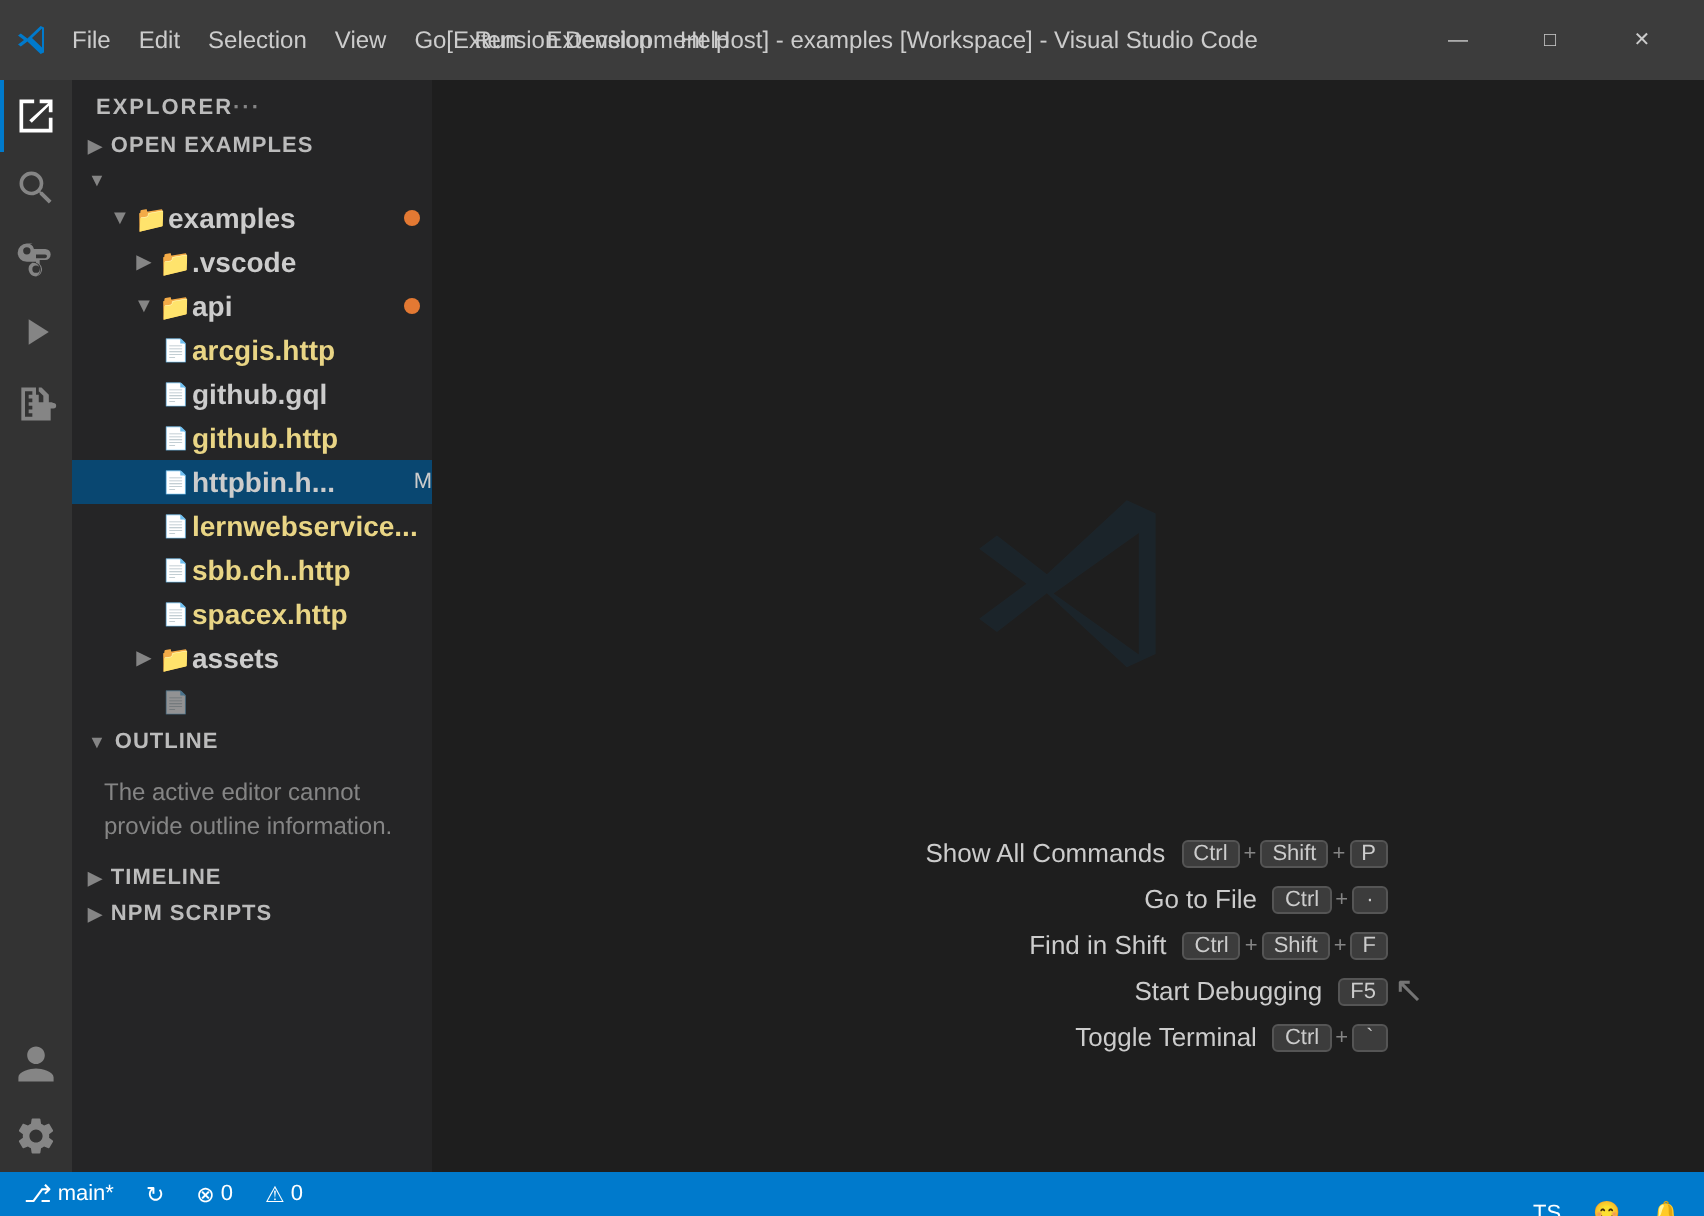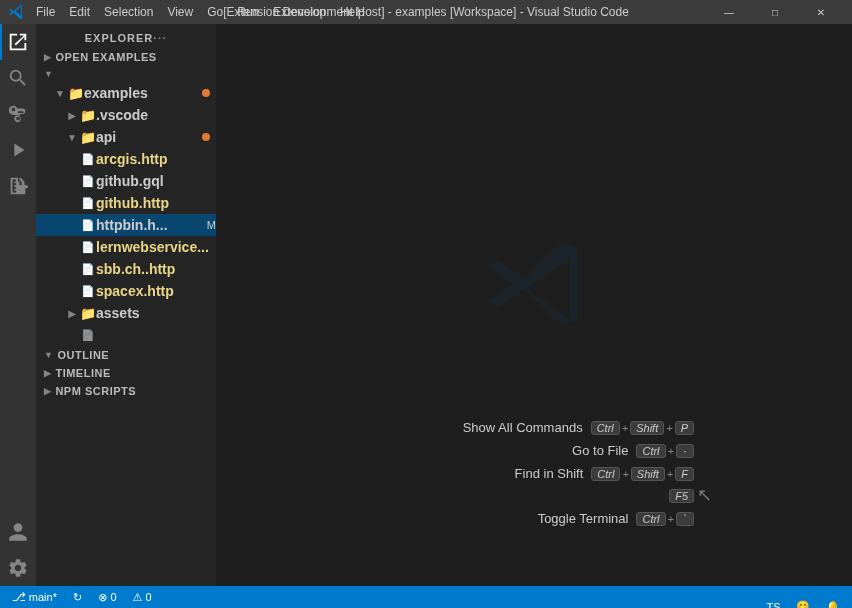--- a/index.html
+++ b/index.html
@@ -10,21 +10,21 @@
       font-family: 'Segoe UI', sans-serif;
       font-size: 12px;
       color: #cccccc;
       overflow: hidden;
       display: flex;
       flex-direction: column;
     }
 
     
     #title-bar {
-      height: 24px;
+      height: 40px;
       background: #3c3c3c;
       display: flex;
       align-items: center;
       justify-content: space-between;
       padding: 0 8px;
       flex-shrink: 0;
       user-select: none;
     }
     #title-bar-left {
       display: flex;
@@ -117,21 +117,21 @@
       overflow: hidden;
     }
     #sidebar-header {
       padding: 8px 12px 4px;
       font-size: 11px;
       font-weight: bold;
       color: #bbbbbb;
       letter-spacing: 1px;
       display: flex;
       align-items: center;
-      justify-content: center;
+      justify-content: flex-start;
     }
     .sidebar-header-icons {
       display: flex;
       gap: 4px;
       color: #858585;
     }
     .sidebar-section {
       flex-shrink: 0;
     }
     .section-header {
@@ -227,21 +227,20 @@
     .shortcut-label {
       font-size: 13px;
       color: #cccccc;
       text-align: right;
       flex: 1;
     }
     .shortcut-keys {
       display: flex;
       align-items: center;
       gap: 2px;
-      font-style: italic;
     }
     .key {
       background: #3c3c3c;
       border: 1px solid #555;
       border-radius: 3px;
       padding: 0px 5px;
       font-size: 11px;
       color: #cccccc;
       min-width: 18px;
       text-align: center;
@@ -459,20 +458,21 @@
           <span class="tree-icon" style="color:#e9d585; font-size:11px;">📄</span>
           <span class="tree-label file-http"></span>
         </div>
       </div>
 
       <div id="outline-section" class="sidebar-section">
         <div class="section-header">
           <span class="chevron">▼</span>
           <span>OUTLINE</span>
         </div>
+        <div class="outline-msg">The active editor cannot provide outline information.</div>
       </div>
 
       <div id="bottom-sections">
         <div class="section-header">
           <span class="chevron">▶</span>
           <span>TIMELINE</span>
         </div>
         <div class="section-header">
           <span class="chevron">▶</span>
           <span>NPM SCRIPTS</span>
@@ -516,20 +516,21 @@
         <div class="shortcut-keys">
           <span class="key">Ctrl</span>
           <span class="key-plus">+</span>
           <span class="key">Shift</span>
           <span class="key-plus">+</span>
           <span class="key">F</span>
         </div>
       </div>
 
       <div class="shortcut-row">
+        <span class="shortcut-label">Start Debugging</span>
         <div class="shortcut-keys">
           <span class="key">F5</span>
         </div>
       </div>
 
       <div class="shortcut-row">
         <span class="shortcut-label">Toggle Terminal</span>
         <div class="shortcut-keys">
           <span class="key">Ctrl</span>
           <span class="key-plus">+</span>

